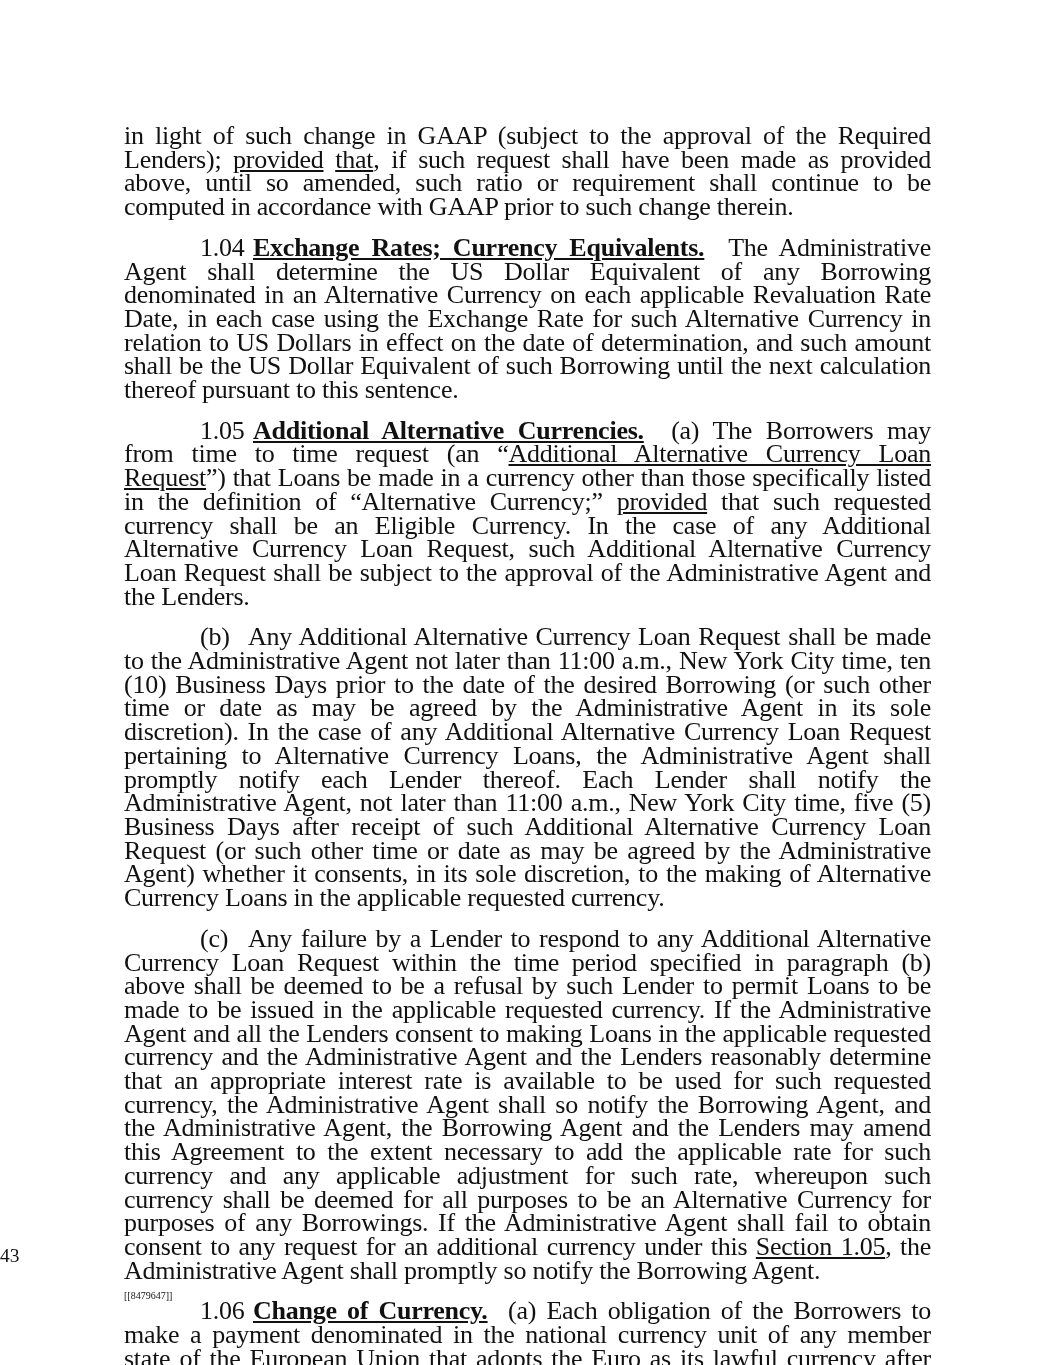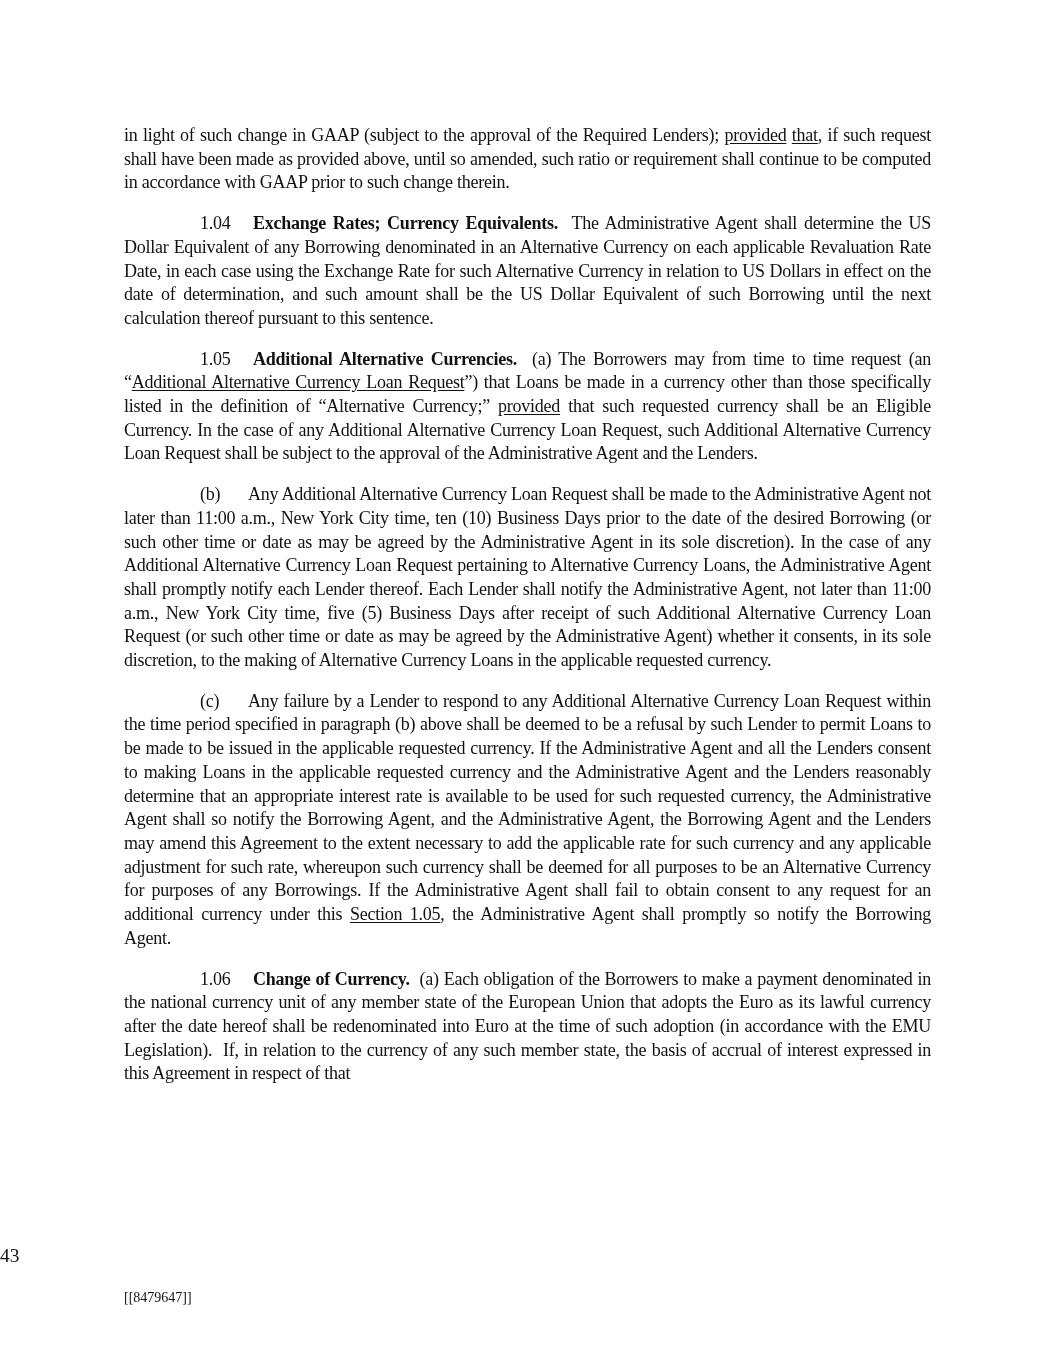--- a/index.html
+++ b/index.html
@@ -15,58 +15,59 @@
       color: #111111;
       font-family: "Liberation Serif", "DejaVu Serif", serif;
     }
     .page {
       position: absolute;
       left: 124px;
       top: 124px;
       width: 807px;
     }
     .para {
-      font-size: 18px;
+      font-size: 26px;
       line-height: 23.7px;
       text-align: justify;
       margin: 0 0 17px 0;
       letter-spacing: -0.25px;
     }
     .indent {
       display: inline-block;
       width: 76px;
     }
     .sec-num {
       font-weight: normal;
       display: inline-block;
       width: 53px;
     }
     .sec-title {
       font-weight: bold;
+      text-decoration: underline;
     }
     .sub-label {
       display: inline-block;
       width: 48px;
     }
     .u {
       text-decoration: underline;
       text-underline-offset: 2px;
     }
     .page-number {
       position: absolute;
       top: 1245px;
       left: 0;
       width: 1055px;
       font-size: 19.4px;
     }
     .doc-id {
       position: absolute;
       top: 1290px;
       left: 124px;
-      font-size: 14px;
+      font-size: 10px;
     }
   </style>
 </head>
 <body>
 
 <div class="page">
 
   <p class="para"><span>in light of such change in GAAP (subject to the approval of the Required Lenders); </span><span class="u">provided</span><span> </span><span class="u">that</span><span>, if such request shall have been made as provided above, until so amended, such ratio or requirement shall continue to be computed in accordance with GAAP prior to such change therein.</span></p>
 
   <p class="para"><span class="indent"></span><span class="sec-num">1.04</span><span class="sec-title">Exchange Rates; Currency Equivalents.</span><span style="white-space: pre-wrap;">  The Administrative Agent shall determine the US Dollar Equivalent of any Borrowing denominated in an Alternative Currency on each applicable Revaluation Rate Date, in each case using the Exchange Rate for such Alternative Currency in relation to US Dollars in effect on the date of determination, and such amount shall be the US Dollar Equivalent of such Borrowing until the next calculation thereof pursuant to this sentence.</span></p>

